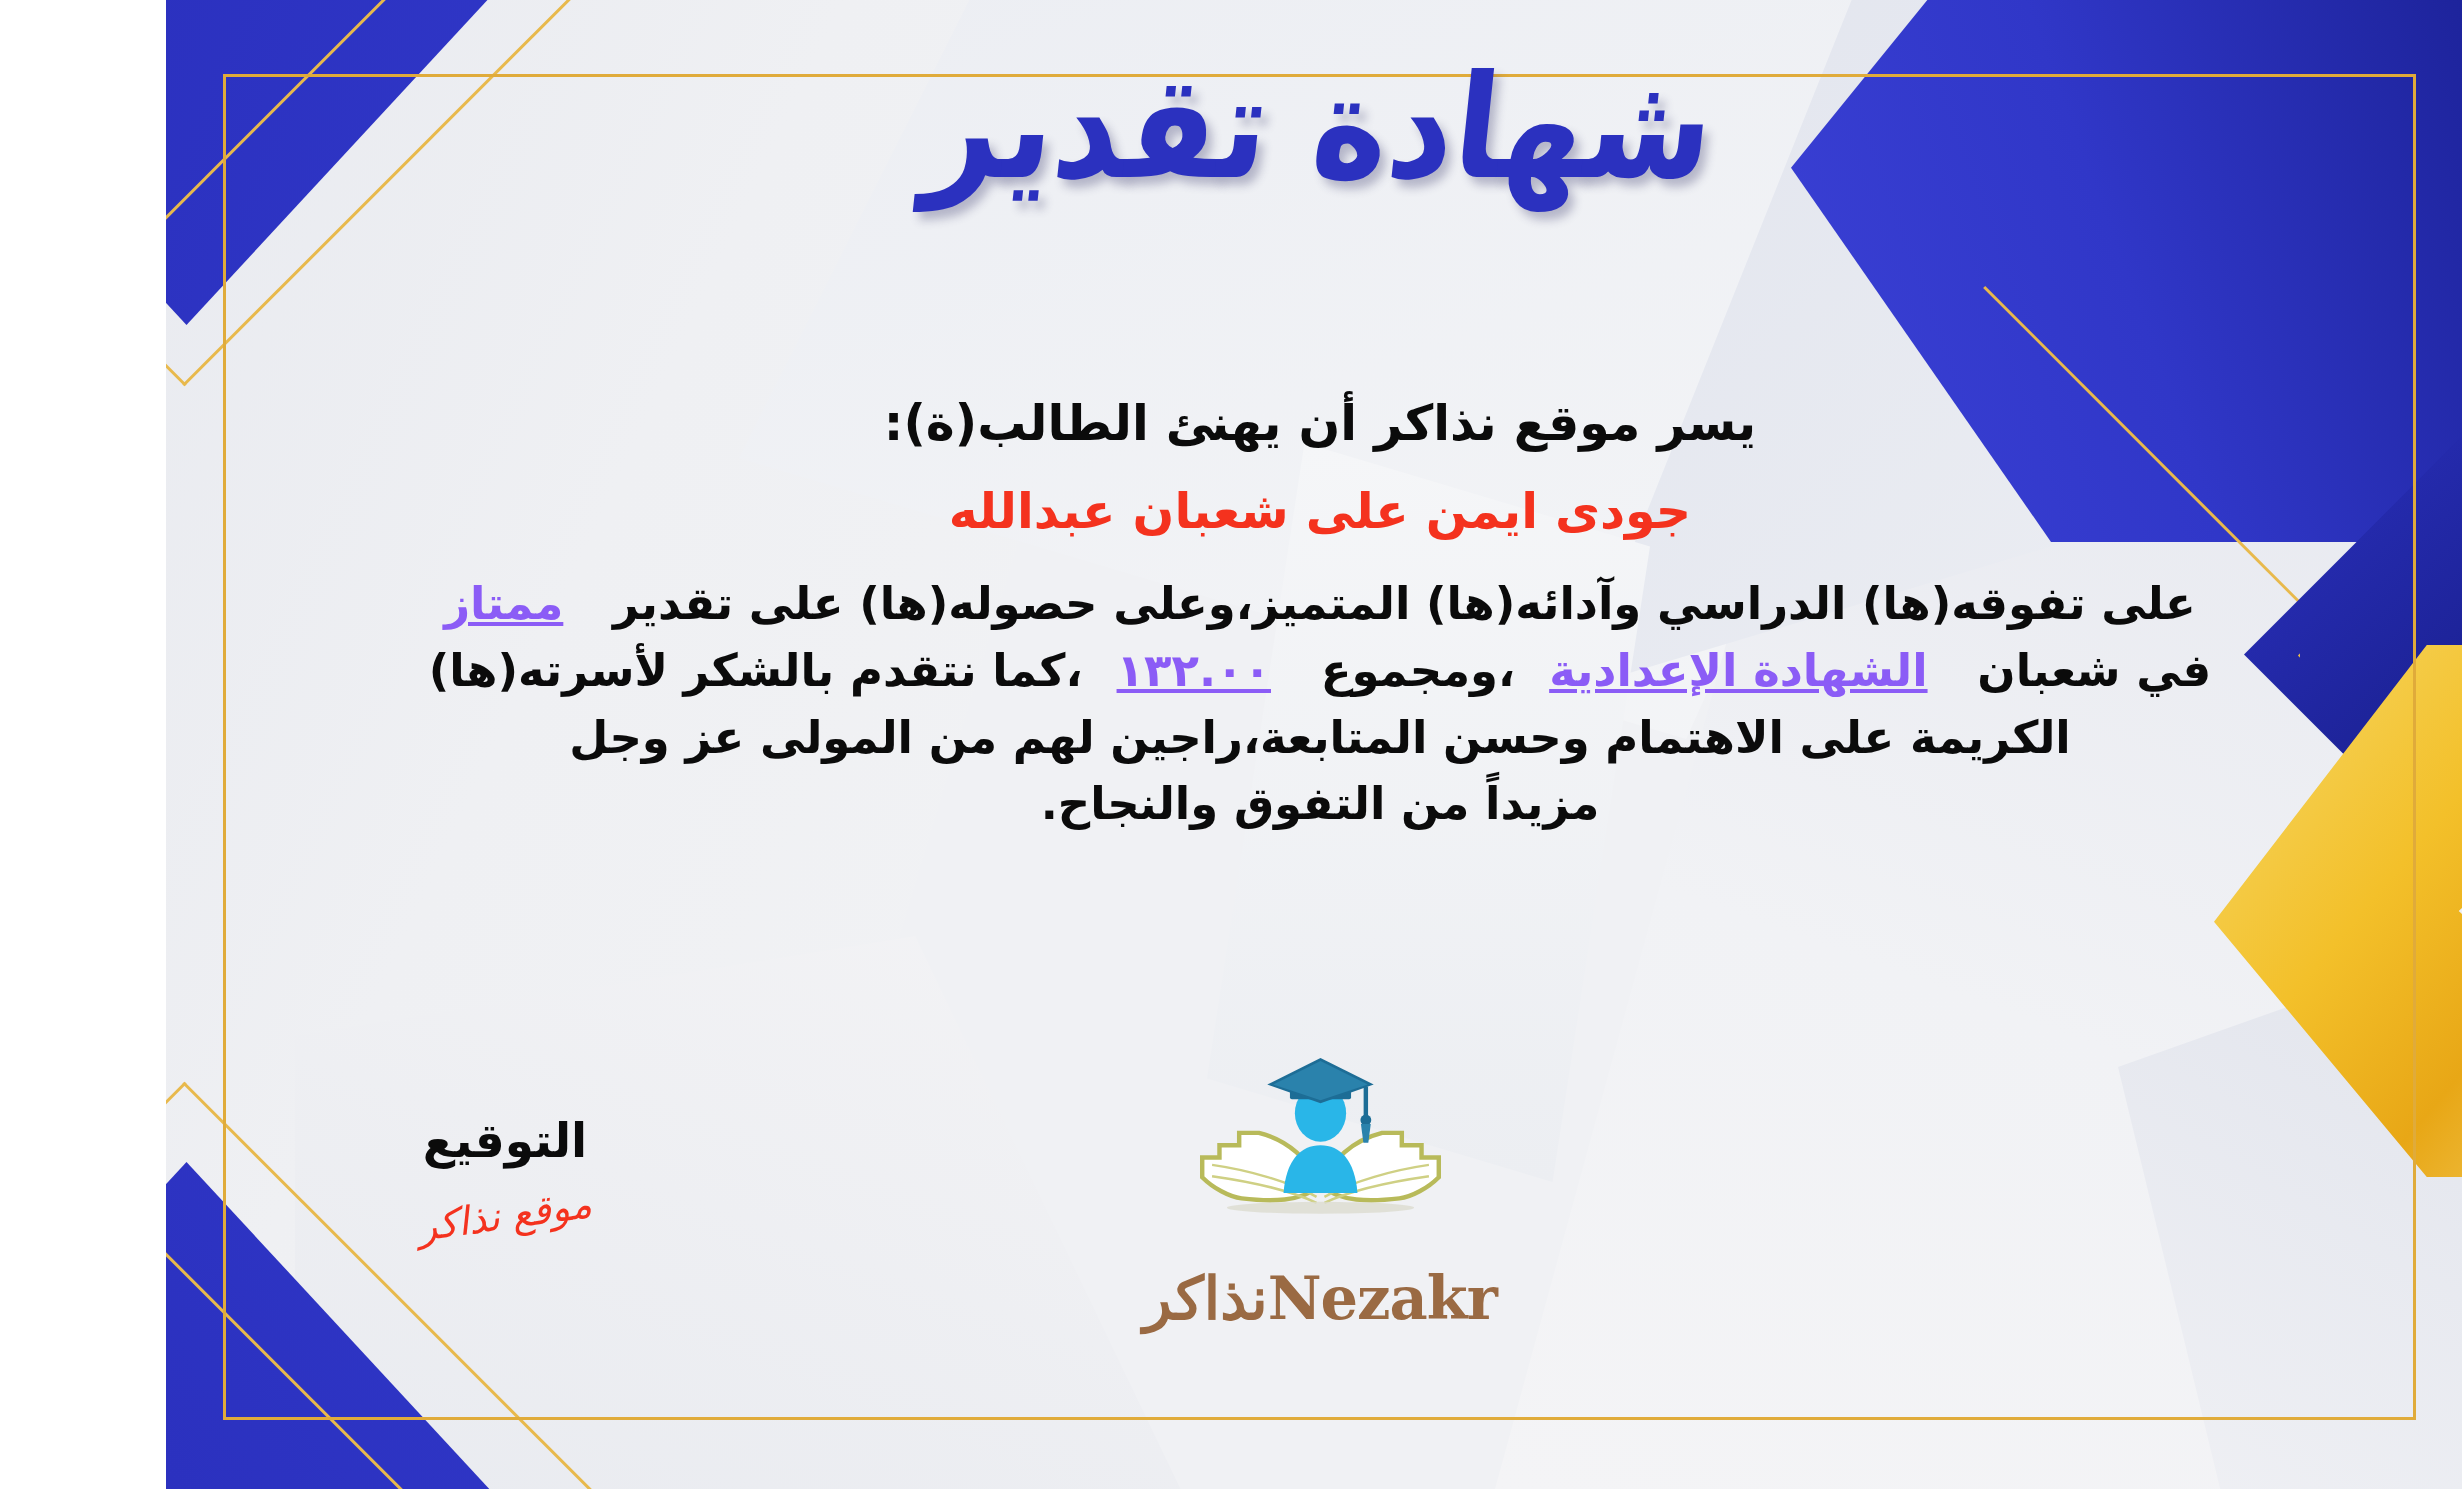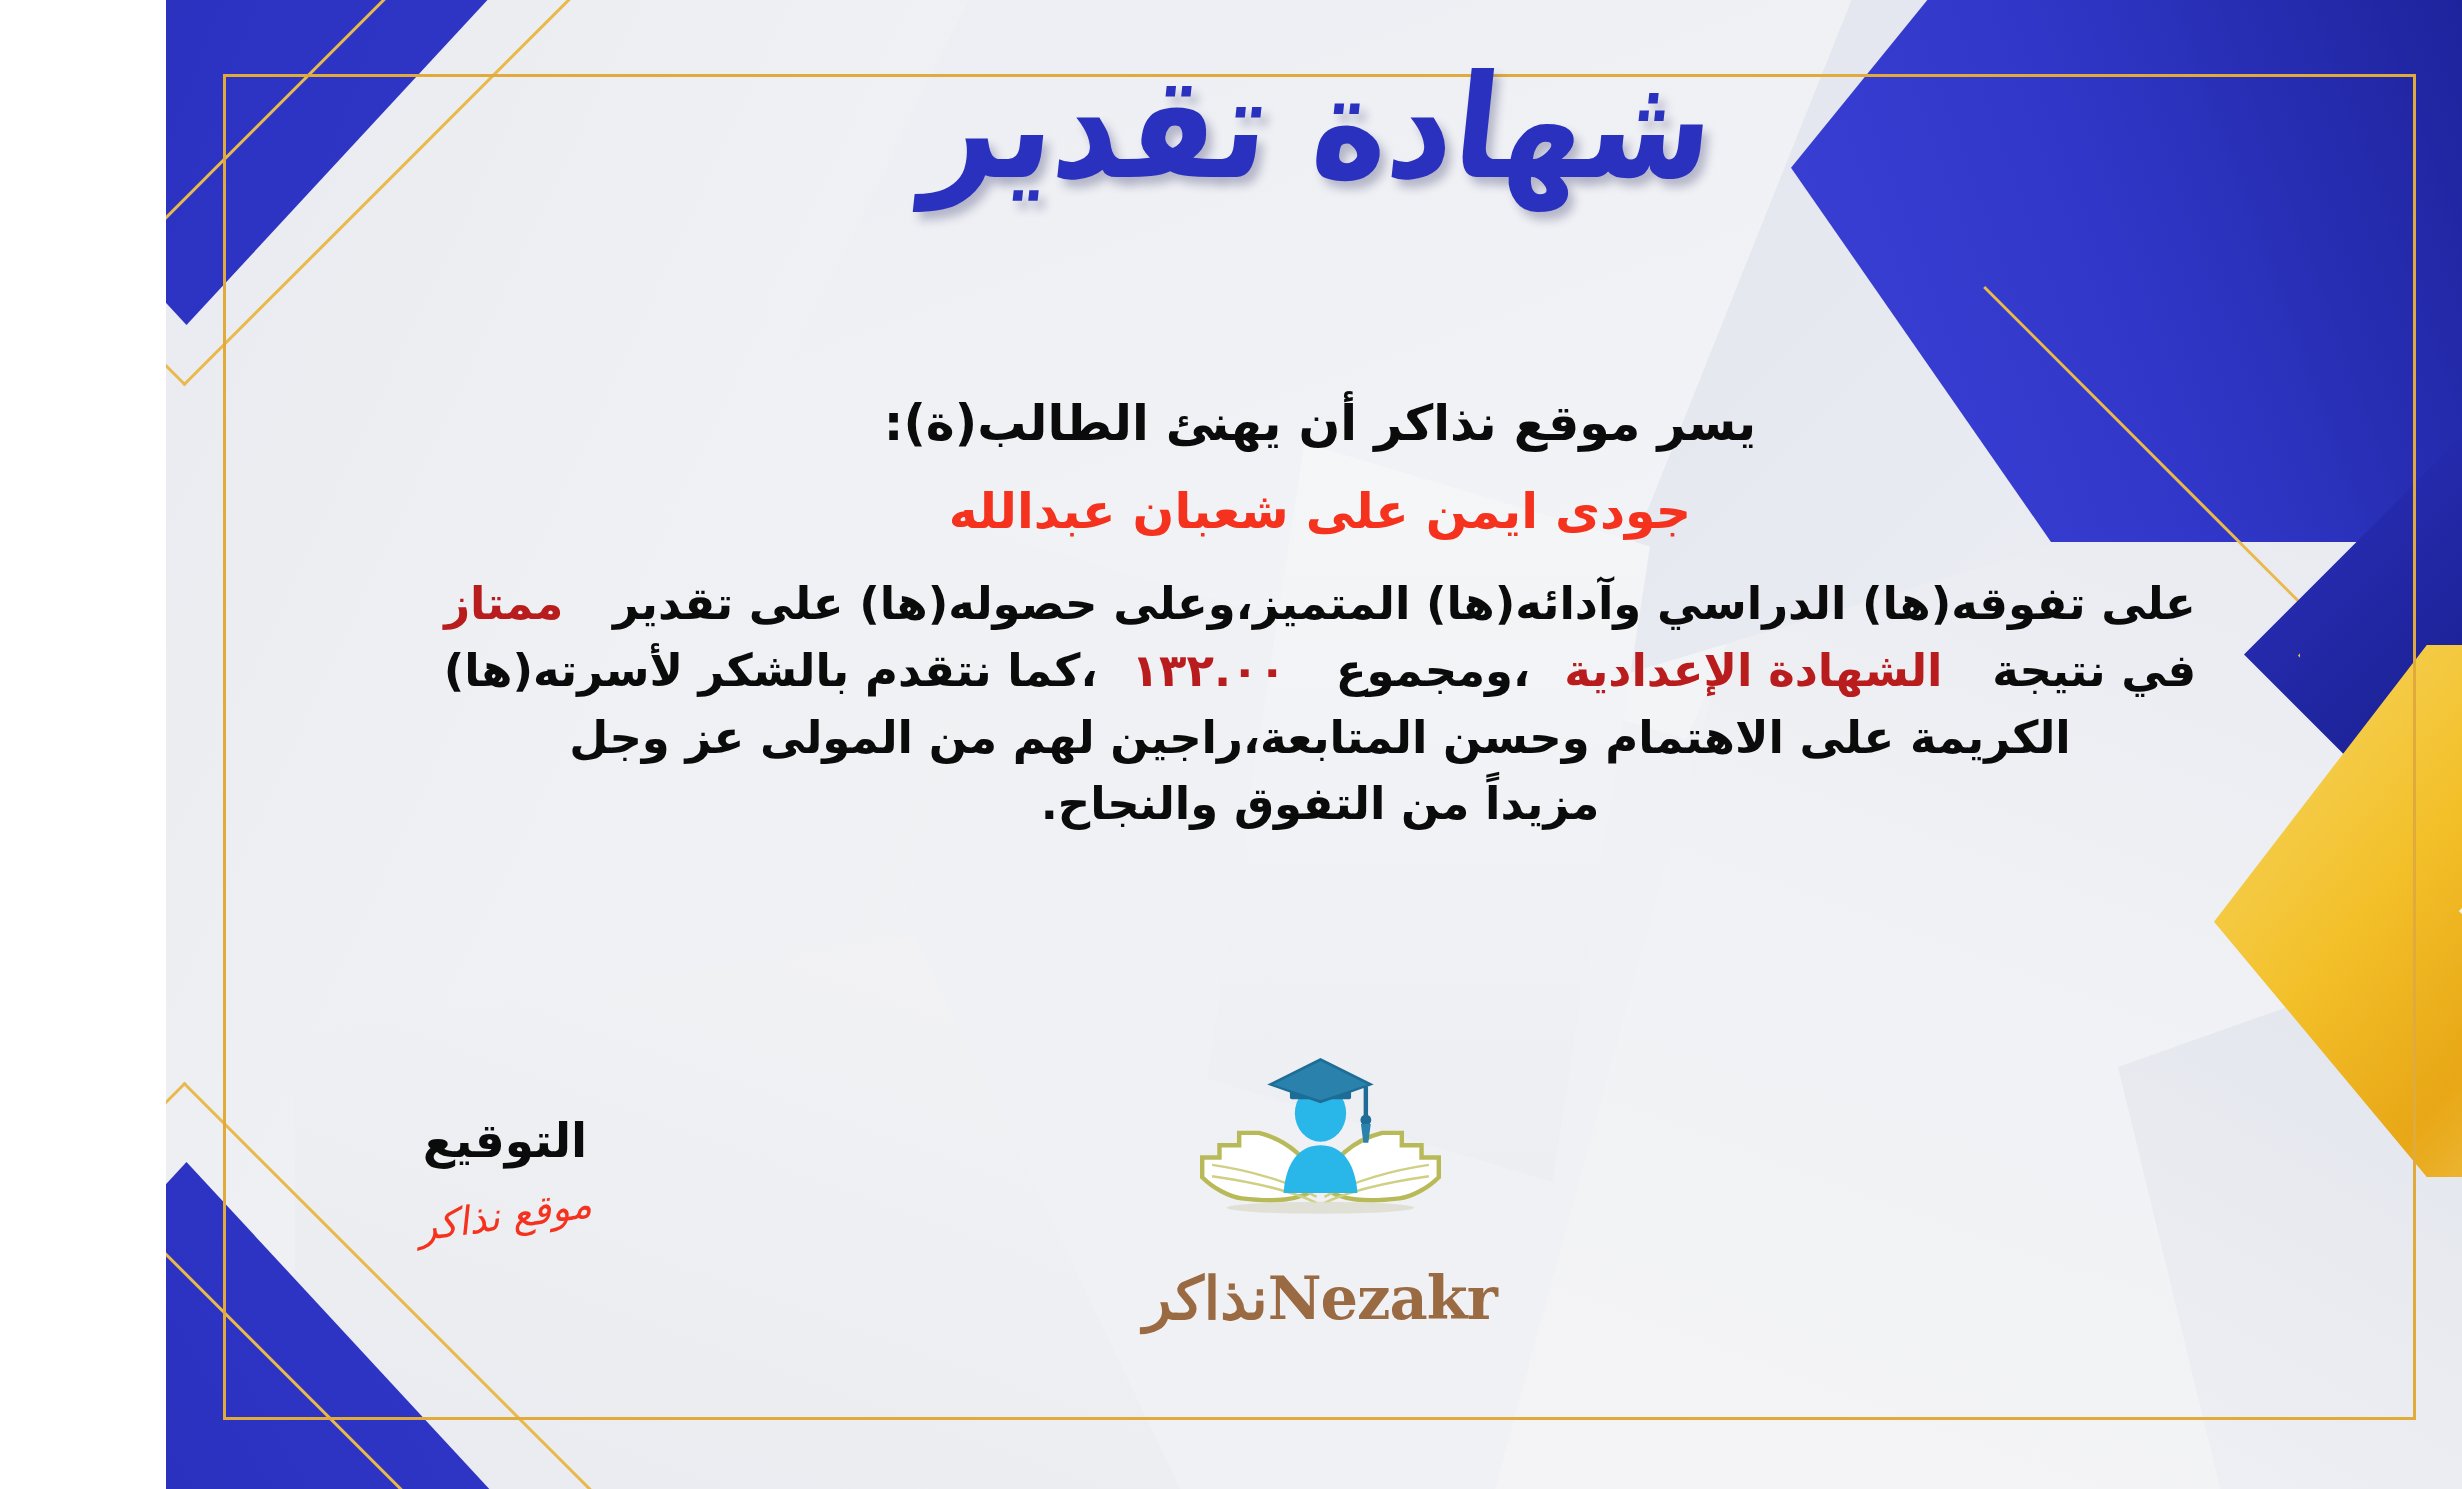--- a/index.html
+++ b/index.html
@@ -185,21 +185,21 @@
     color:#f4321e;
     font-size:49px;
     margin-bottom:24.6px;
   }
 
   .line-para{
     font-size:45px;
     line-height:1.48;
     text-align:center;
   }
-  .line-para .red{ color:#b91c1c; }
+  .line-para .red{ color:#8b5cf6;text-decoration:underline; }
   .line-para .sp{ display:inline-block; width:34px; }
 
   
   .signature-block{
     position:absolute;
     left:84px; top:1039px;
     width:394px;
     text-align:center;
     direction:rtl;
   }
@@ -283,21 +283,21 @@
     <div class="body-block">
 
       <div class="line-congrats">يسر موقع نذاكر أن يهنئ الطالب(ة):</div>
 
       <div class="line-name">جودى ايمن على شعبان عبدالله</div>
 
       <div class="line-para">
         <span>على تفوقه(ها) الدراسي وآدائه(ها) المتميز،وعلى حصوله(ها) على تقدير</span>
         <span class="sp"></span><span class="red">ممتاز</span>
         <br>
-        <span>في نتيجة</span>
+        <span>في شعبان</span>
         <span class="sp"></span><span class="red">الشهادة الإعدادية</span><span class="sp"></span><span>،ومجموع</span>
         <span class="sp"></span><span class="red">١٣٢.٠٠</span><span class="sp"></span><span>،كما نتقدم بالشكر لأسرته(ها)</span>
         <br>
         <span>الكريمة على الاهتمام وحسن المتابعة،راجين لهم من المولى عز وجل</span>
         <br>
         <span>مزيداً من التفوق والنجاح.</span>
       </div>
     </div>
 
     <div class="signature-block">

